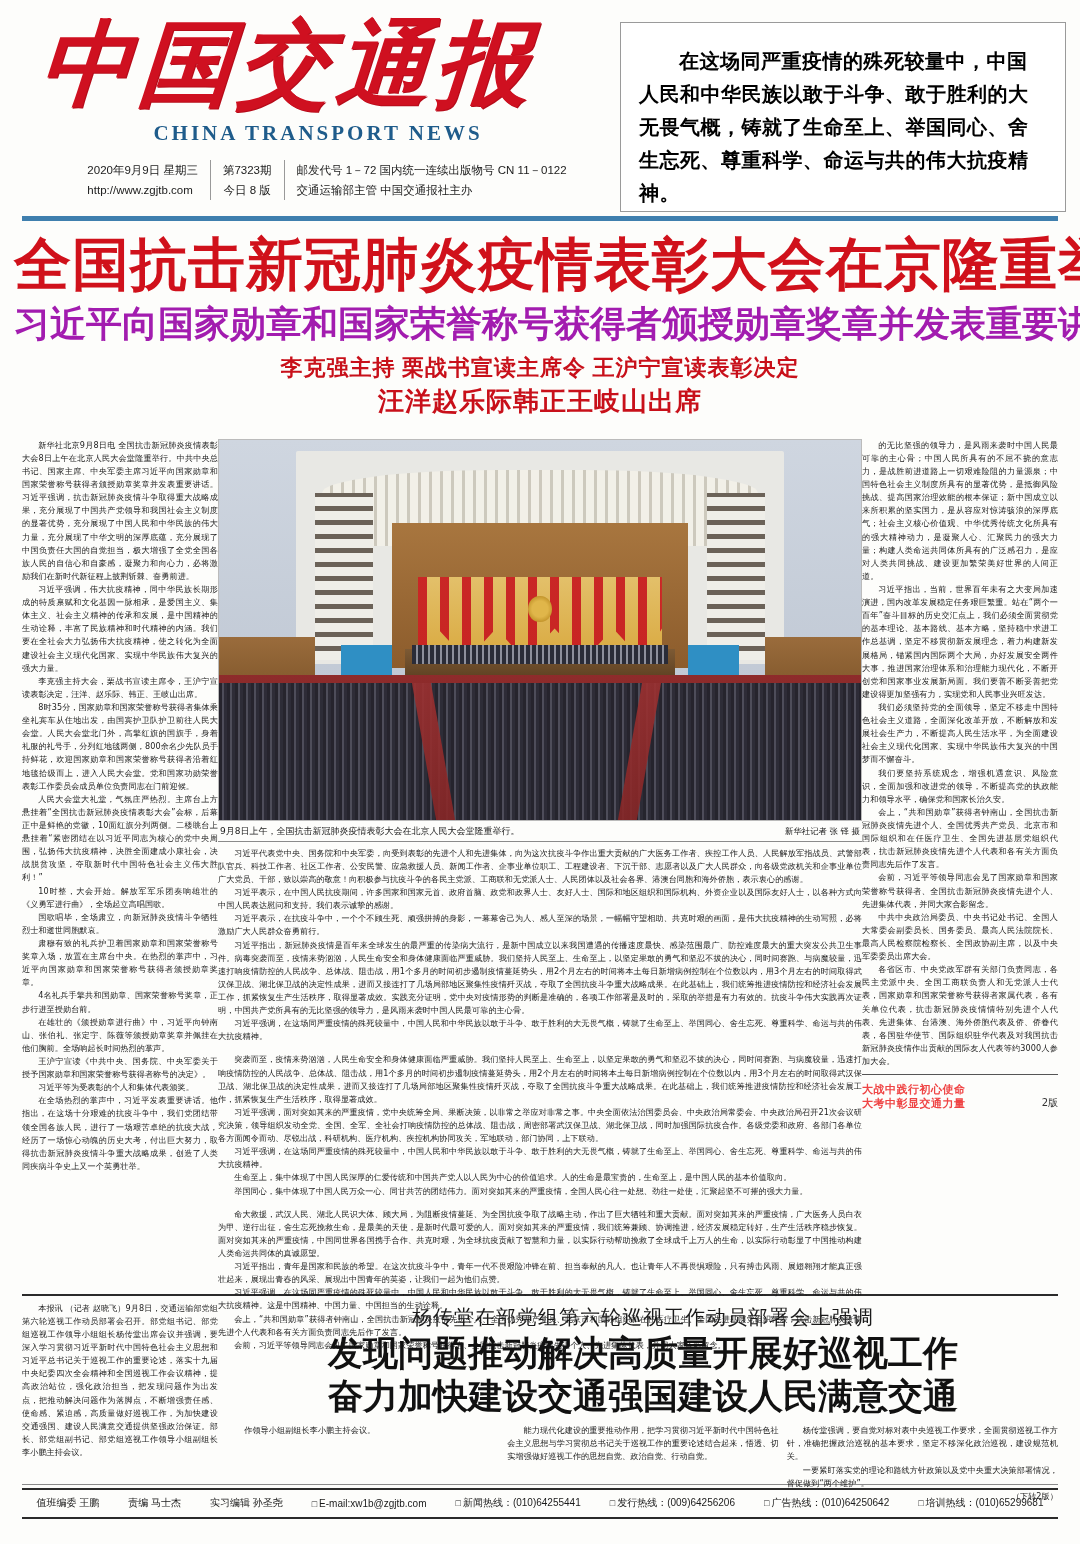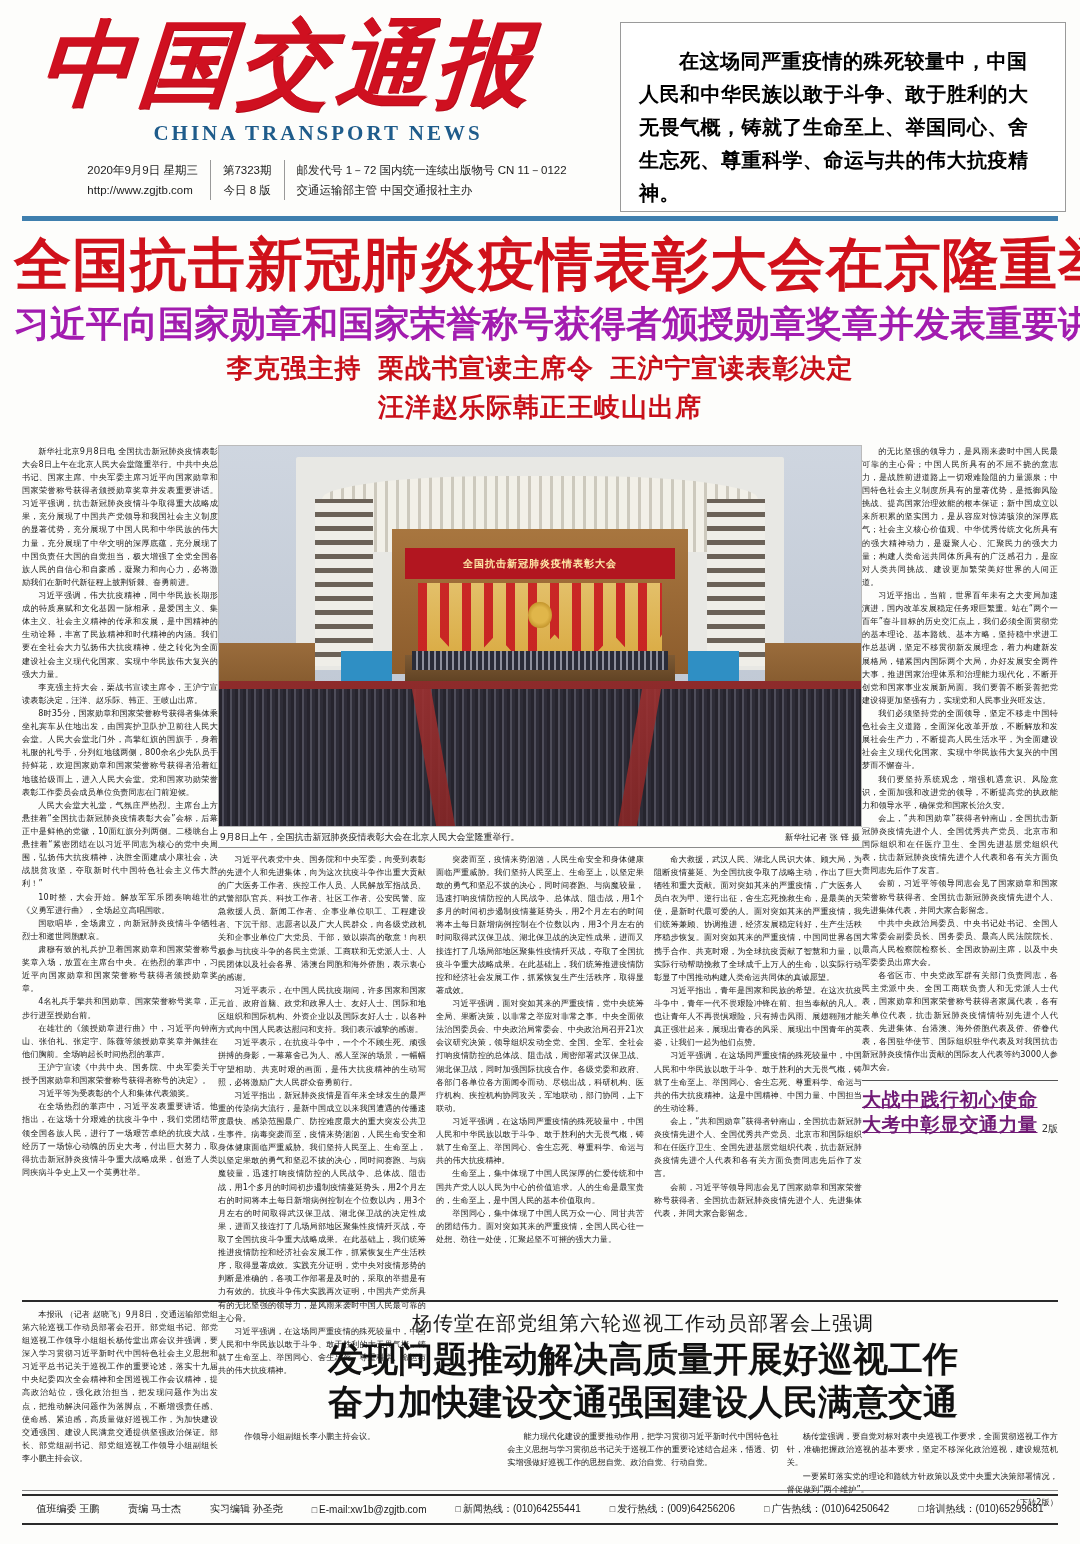--- a/index.html
+++ b/index.html
@@ -127,22 +127,22 @@
   .hl-sub1 {
     font-family: "DejaVu Sans", "Liberation Sans", sans-serif;
     font-size: 36px;
     font-weight: 700;
     color: #a21caf;
     letter-spacing: 0px;
     line-height: 1.5;
     white-space: nowrap;
   }
   .hl-sub2 {
-    font-family: Liberation Mono, monospace;
-    font-size: 26px;
+    font-family: Liberation Serif, serif;
+    font-size: 22px;
     font-weight: 700;
     color: #c8101a;
     line-height: 1.5;
     letter-spacing: 1px;
     white-space: nowrap;
   }
   .hl-sub3 {
     font-family: Liberation Mono, monospace;
     font-size: 26px;
     font-weight: 700;
@@ -282,38 +282,38 @@
     color: #1a1a1a;
     padding: 4px 2px 3px 2px;
     border-bottom: 1px solid #8a8a8a;
     margin-bottom: 5px;
   }
   .photo-credit { font-size: 8.4px; }
 
   .mid-cols {
     display: flex;
     gap: 10px;
+    flex-direction: column;
   }
   .mid-cols > div { flex: 1 1 0; }
 
   
   .promo-box {
     margin-top: 6px;
     border-top: 1px solid #555;
     padding-top: 7px;
   }
   .promo-line {
     font-family: "Liberation Serif","DejaVu Serif",serif;
-    font-size: 19px;
-    font-weight: 700;
-    color: #701a75;
+    font-size: 11px;
+    font-weight: 700;
+    color: #ef4444;
     line-height: 1.3;
     letter-spacing: 0.5px;
     white-space: nowrap;
-    text-decoration: underline;
   }
   .promo-page {
     text-align: right;
     font-family: "DejaVu Sans","Liberation Sans",sans-serif;
     font-size: 10px;
     color: #333;
     margin-top: -15px;
   }
 
   
@@ -448,21 +448,20 @@
       <div class="photo-wrap">
         <div class="photo">
           <div class="ph-hall-frame"></div>
           <div class="ph-ceiling"></div>
           <div class="ph-sidewall-l"></div>
           <div class="ph-sidewall-r"></div>
           <div class="ph-stage-back"></div>
           <div class="ph-gold"></div>
           <div class="ph-flags"></div>
           <div class="ph-emblem"></div>
-          <div class="ph-banner">全国抗击新冠肺炎疫情表彰大会</div>
           <div class="ph-wood-l"></div>
           <div class="ph-wood-r"></div>
           <div class="ph-screen-l"></div>
           <div class="ph-screen-r"></div>
           <div class="ph-rostrum"></div>
           <div class="ph-rostrum-people"></div>
           <div class="ph-floor"></div>
           <div class="ph-crowd"></div>
           <div class="ph-aisle a1"></div>
           <div class="ph-aisle a2"></div>

